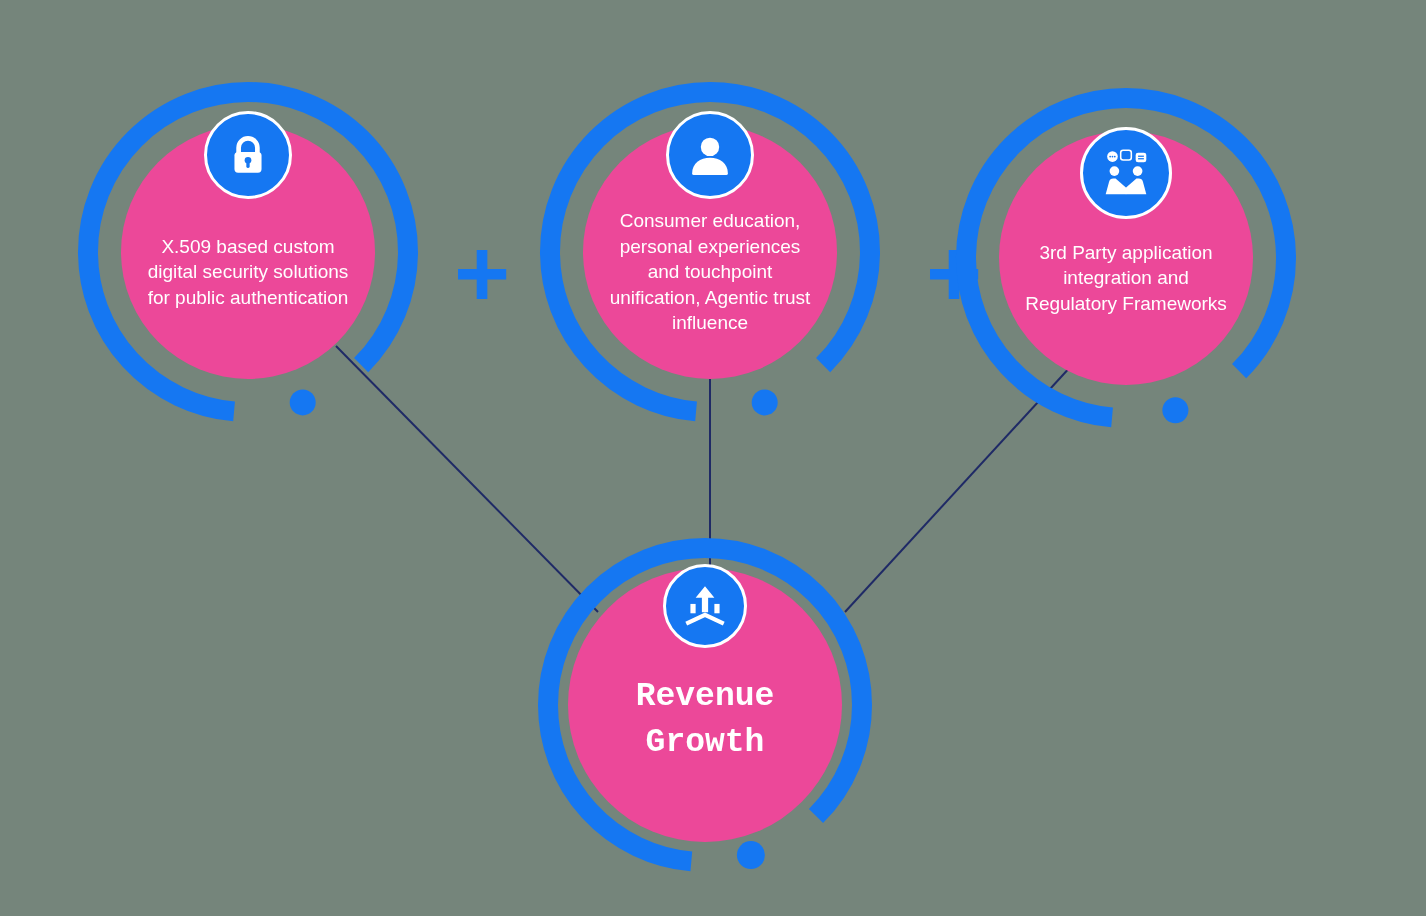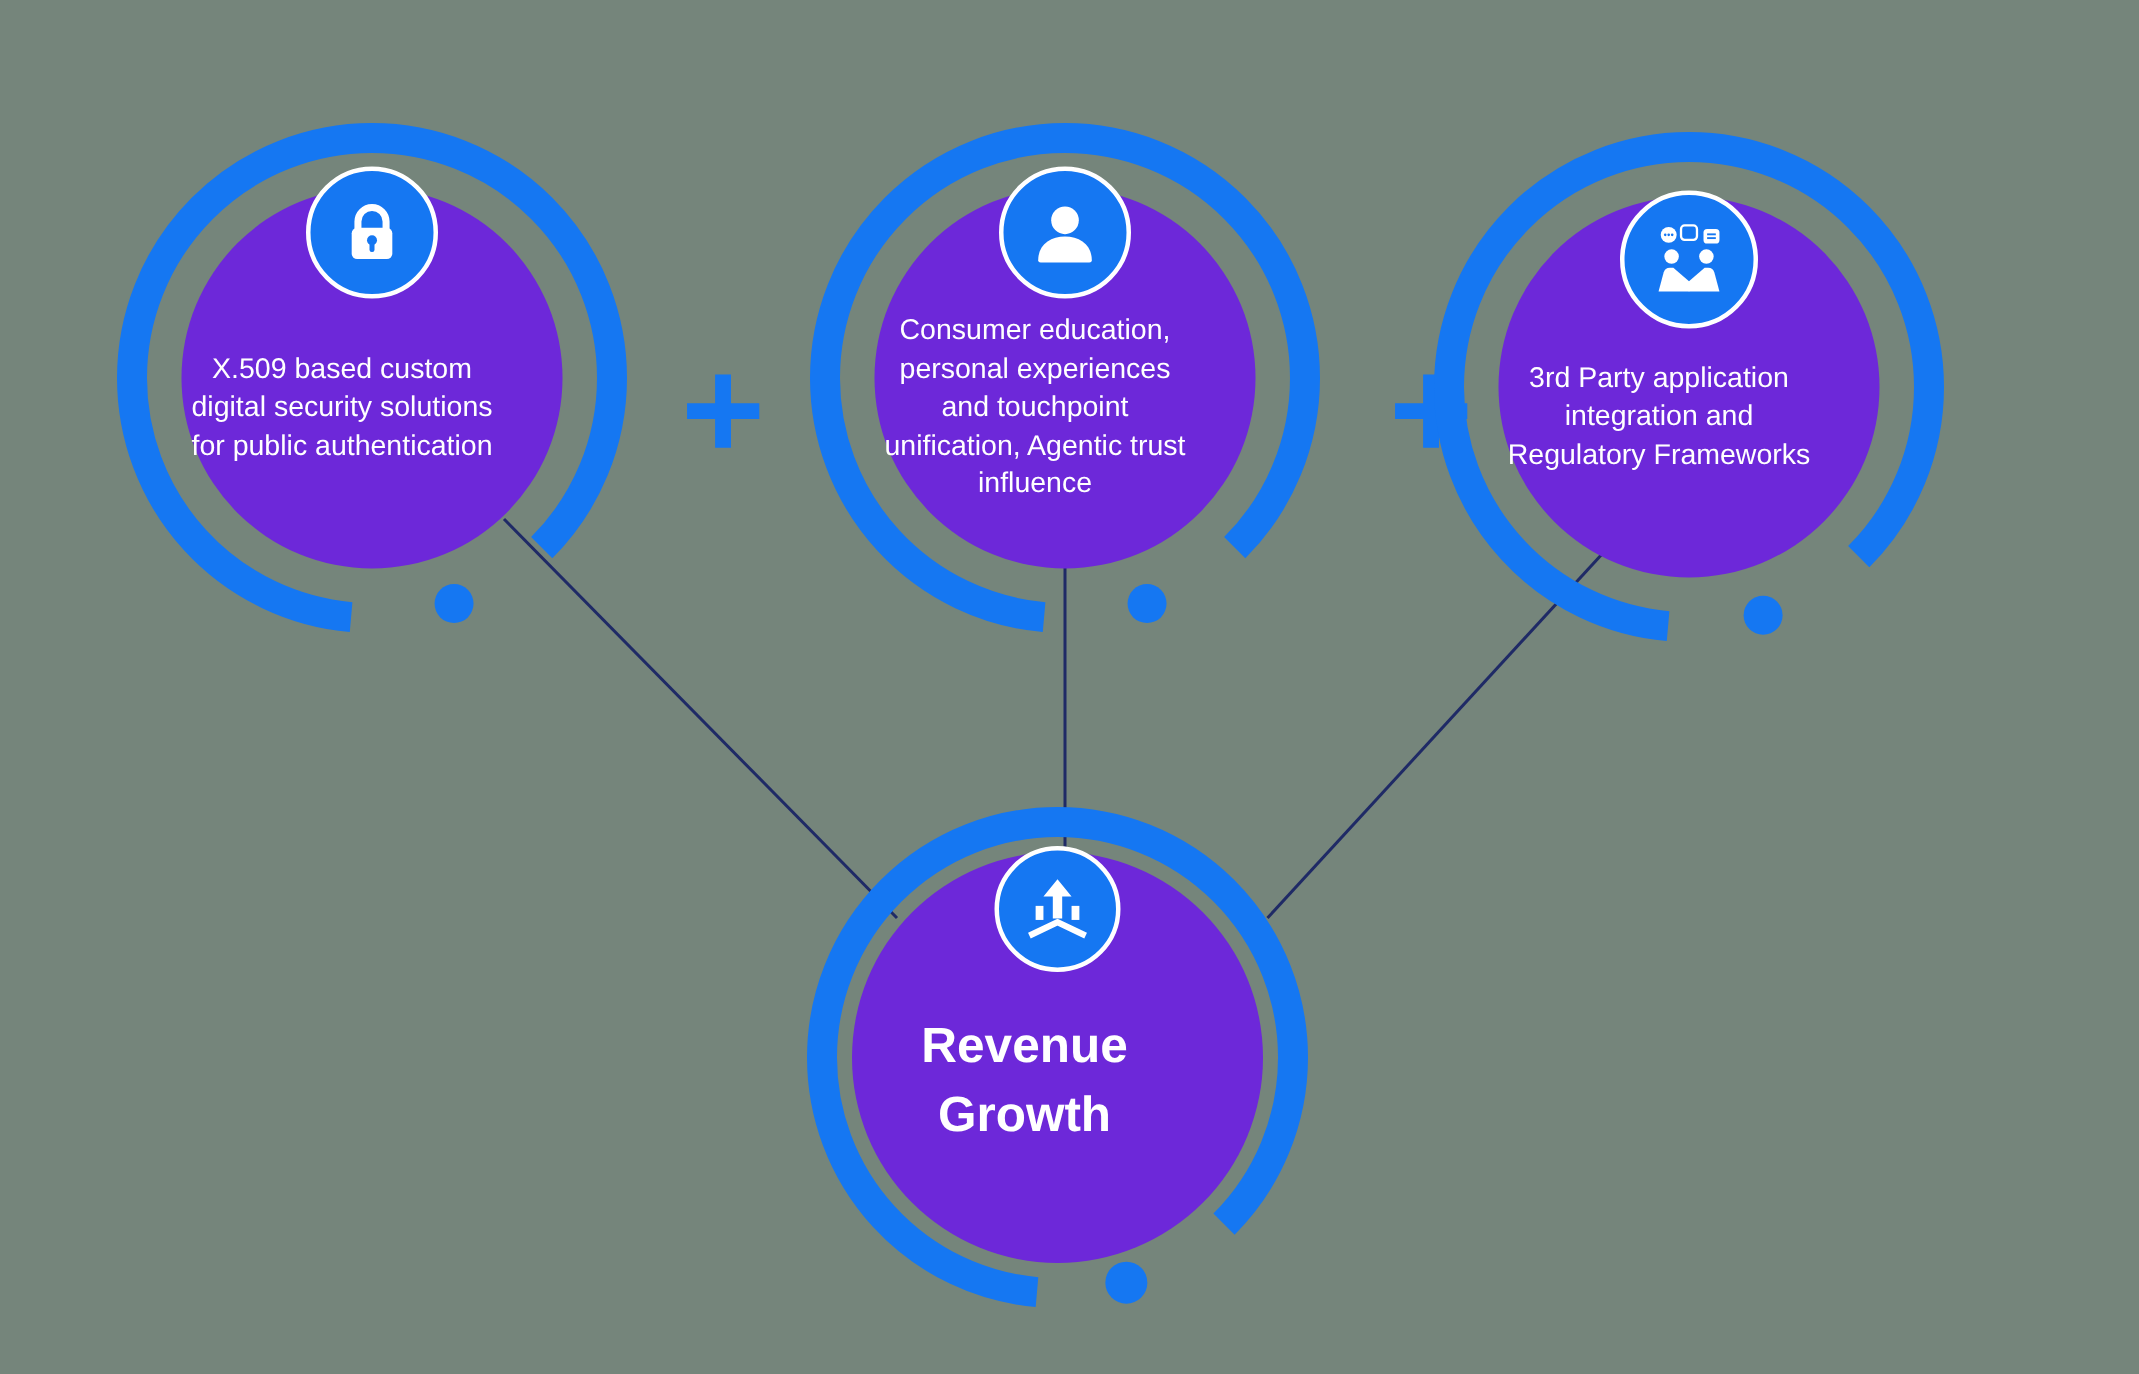--- a/index.html
+++ b/index.html
@@ -18,24 +18,24 @@
   .node-3{left:946px;top:78px;width:360px;height:360px;}
   .node-4{left:515px;top:515px;width:380px;height:380px;}
   .ring{position:absolute;left:0;top:0;}
   .ring-arc{
     fill:none;stroke:#1577F2;stroke-width:20;
     stroke-dasharray:310 50;stroke-dashoffset:265;
   }
   .ring-dot{fill:#1577F2;}
   .bubble{
     position:absolute;
-    background:#6d28d9;
+    background:#ec4899;
     border-radius:50%;
     display:flex;flex-direction:column;
-    align-items:flex-start;justify-content:center;
+    align-items:center;justify-content:center;
     box-sizing:border-box;
   }
   .node-1 .bubble,.node-2 .bubble,.node-3 .bubble{
     left:53px;top:53px;width:254px;height:254px;padding-top:40px;
   }
   .node-4 .bubble{
     left:53px;top:53px;width:274px;height:274px;padding-top:30px;
   }
   .badge{
     position:absolute;left:50%;transform:translateX(-50%);
@@ -45,21 +45,21 @@
   }
   .node-1 .badge,.node-2 .badge{top:-14px;width:88px;height:88px;}
   .node-3 .badge{top:-4px;width:92px;height:92px;}
   .node-4 .badge{top:-4px;width:84px;height:84px;}
   .label{
     color:#ffffff;text-align:center;
     font-size:19px;line-height:1.34;
     max-width:214px;
   }
   .node-4 .label{
-    font-size:33px;font-weight:700;line-height:1.4;max-width:230px;
+    font-size:33px;font-weight:700;line-height:1.4;max-width:230px;font-family:Liberation Mono, monospace;
   }
   .plus{
     position:absolute;z-index:2;
     color:#1577F2;font-size:96px;font-weight:700;
     width:90px;text-align:center;line-height:1;
   }
   .plus-1{left:437px;top:226px;}
   .plus-2{left:909px;top:226px;}
 </style>
 </head>

